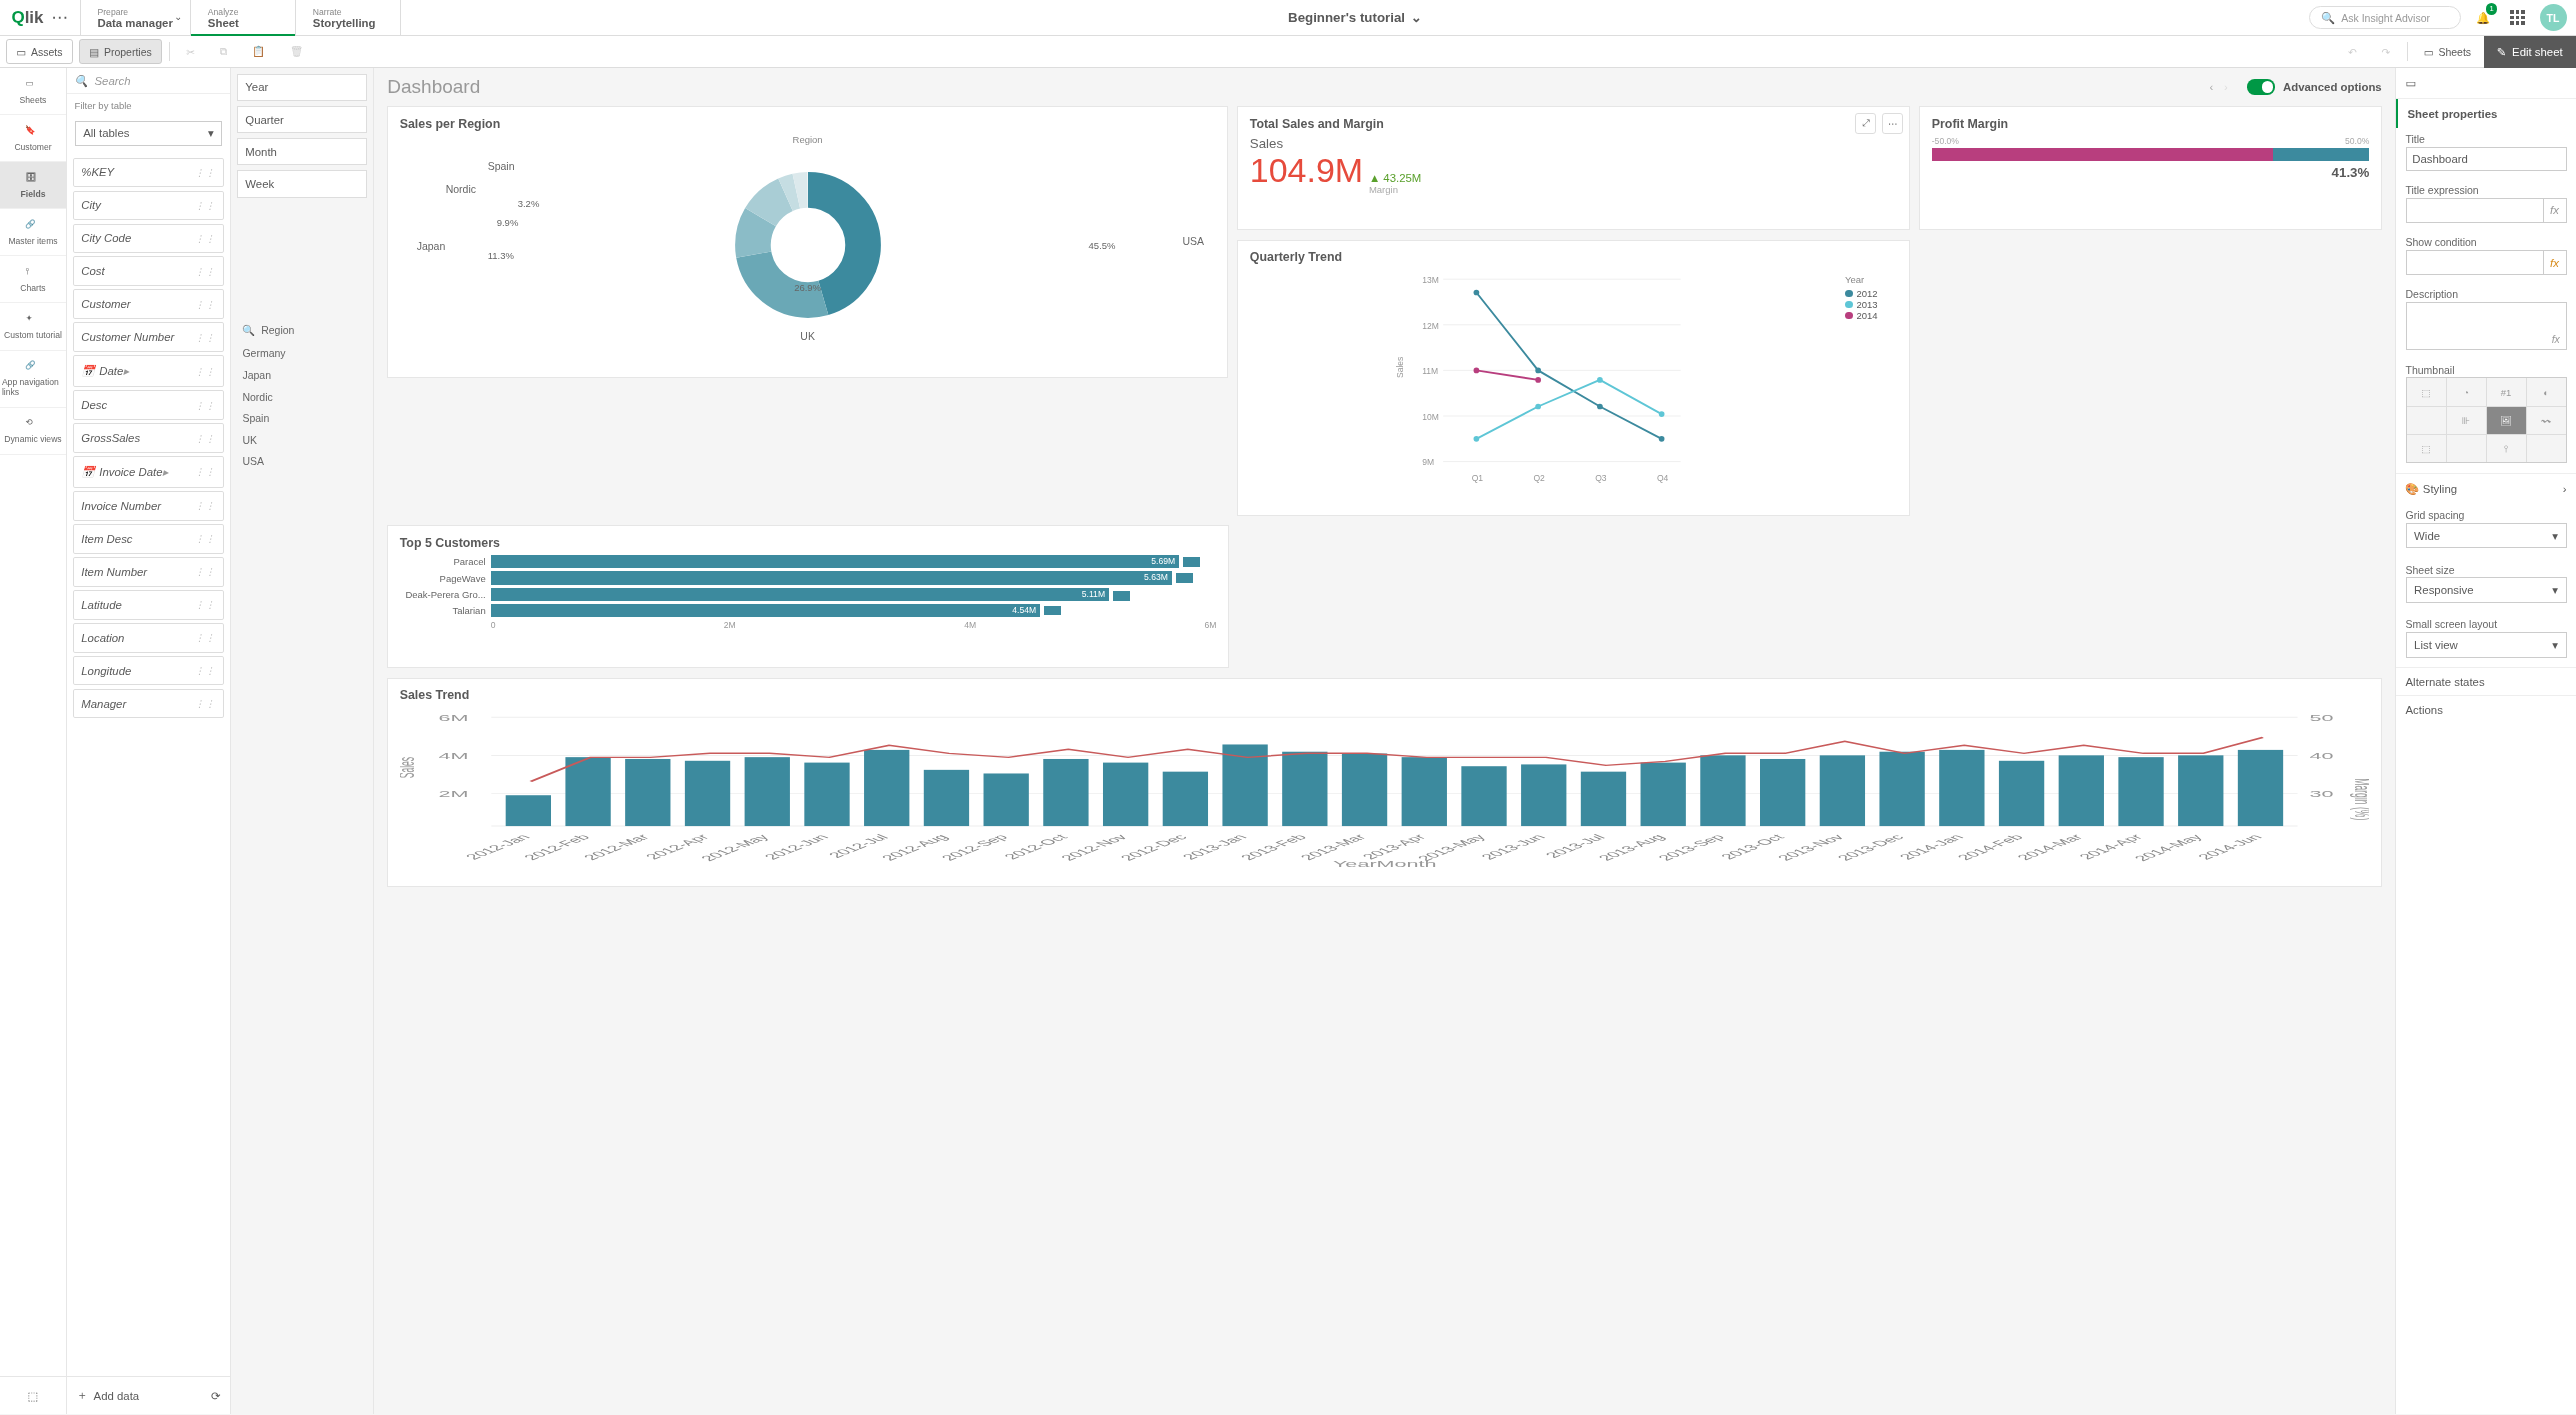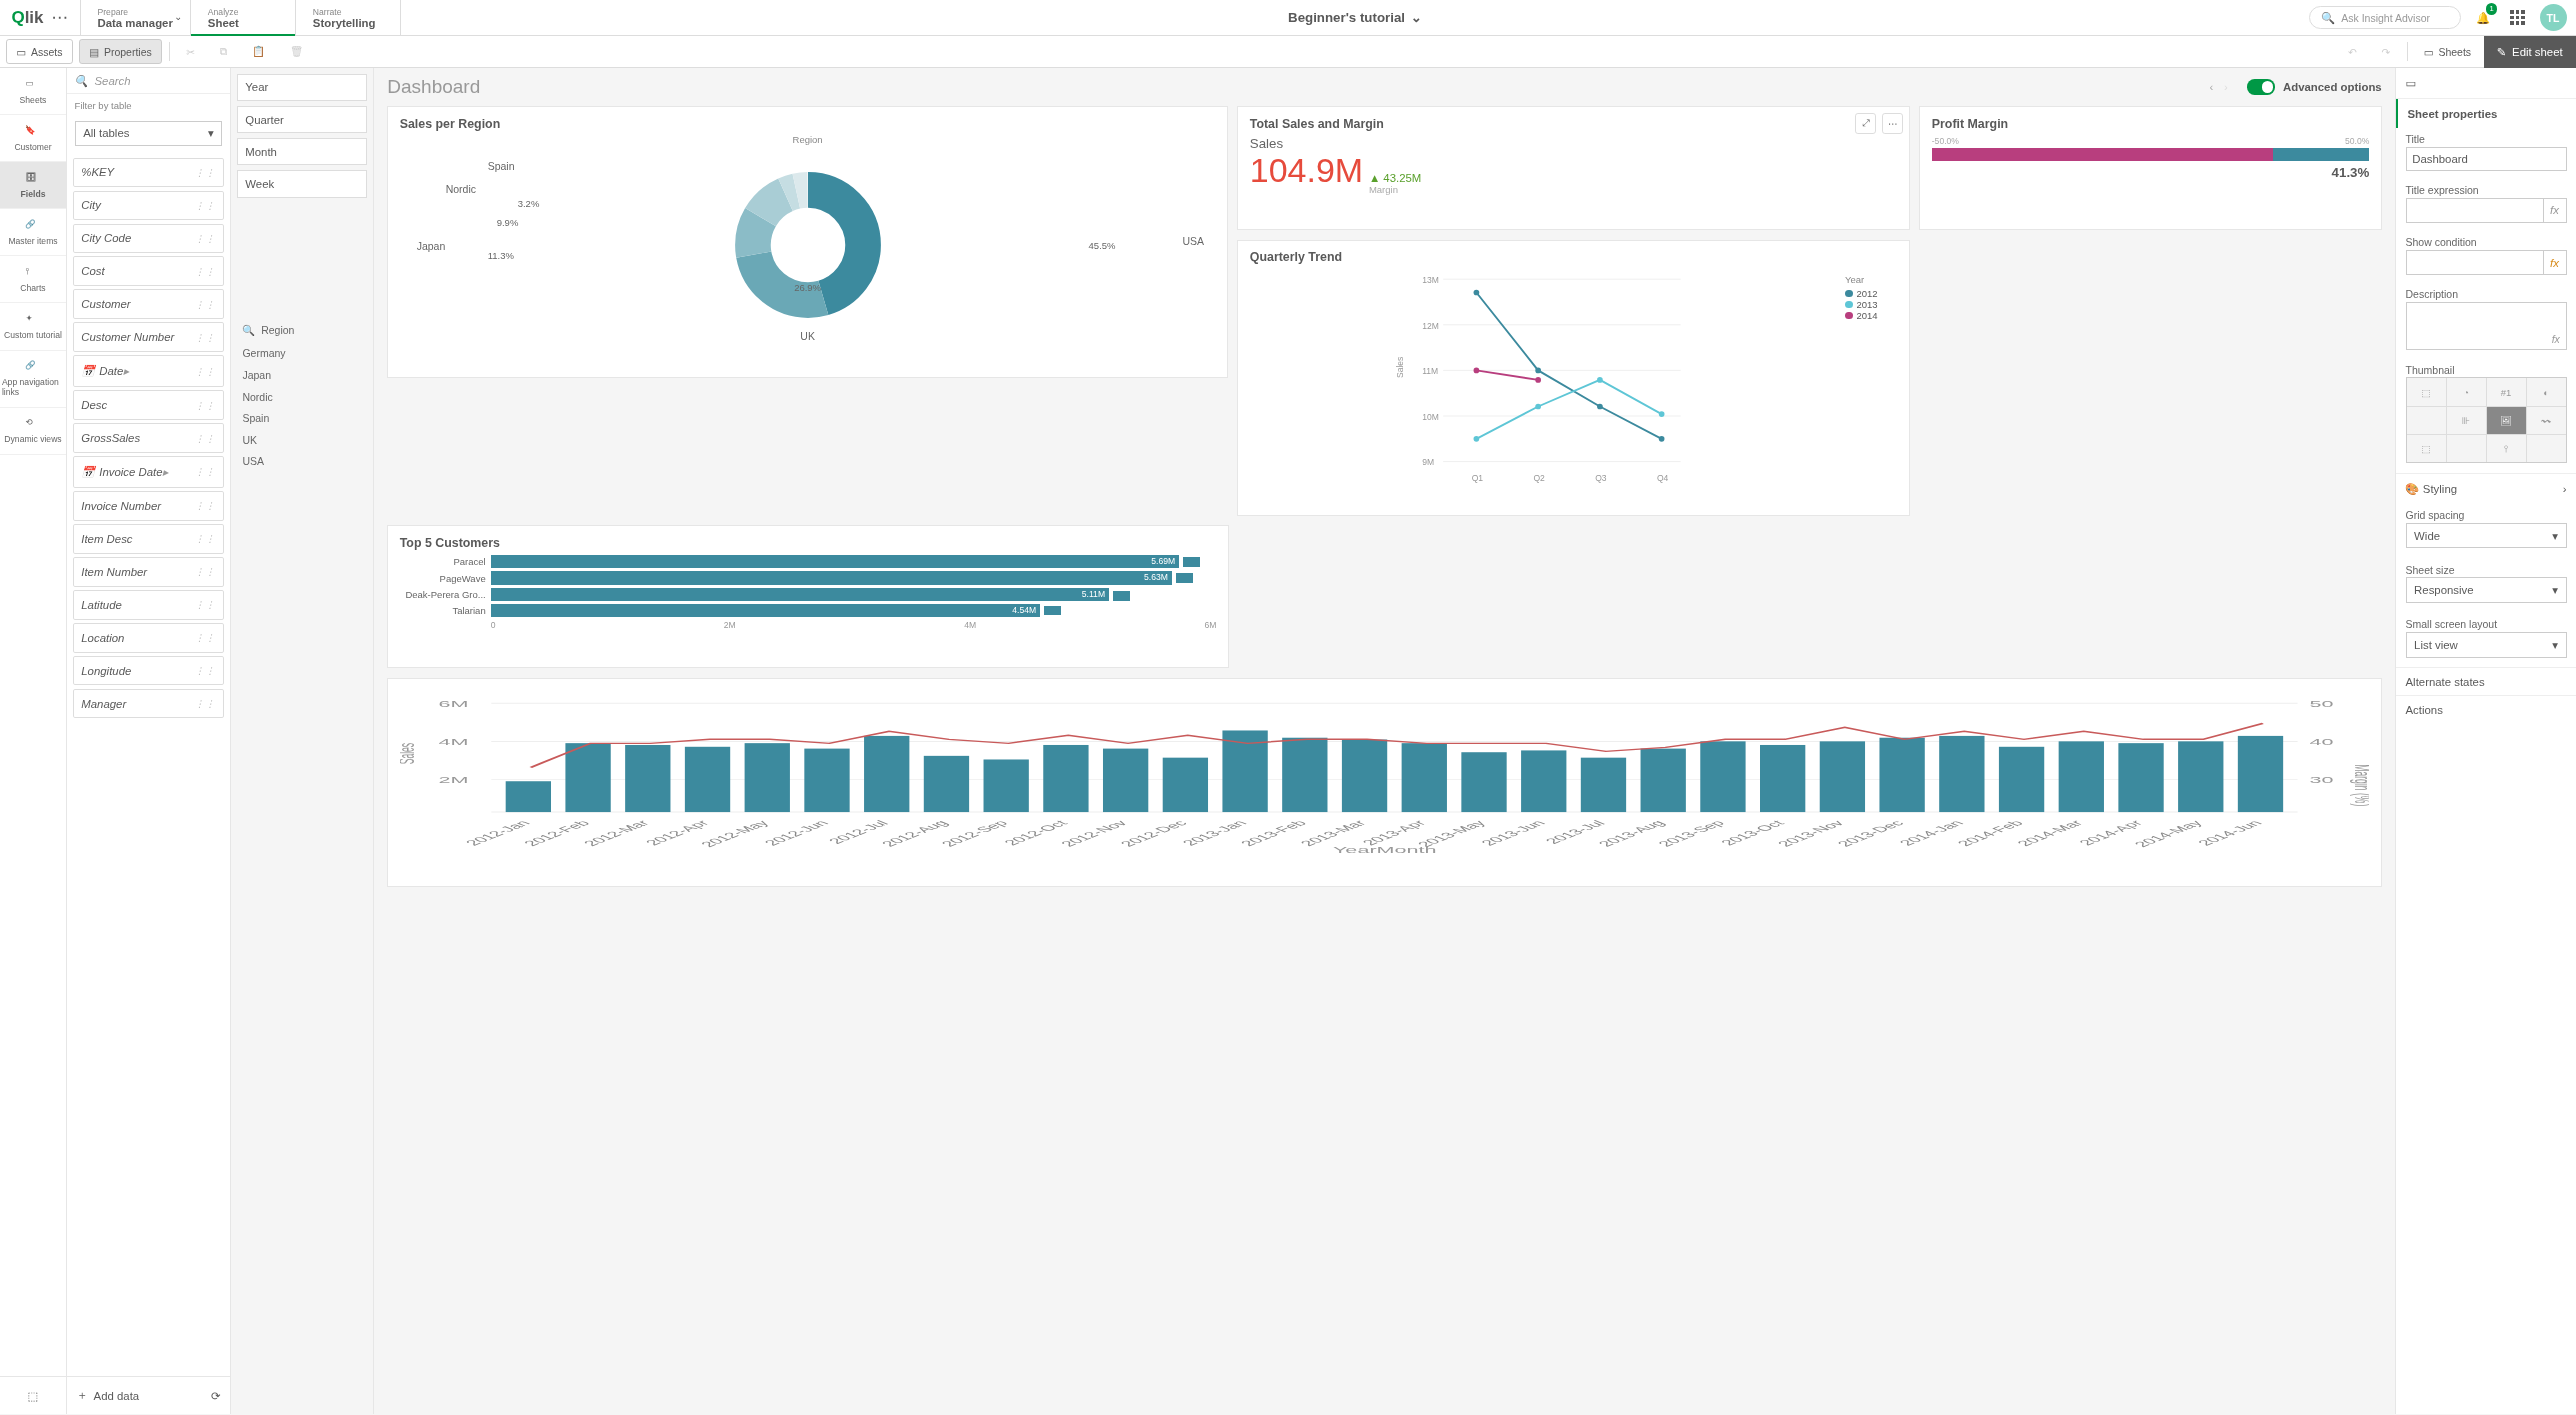--- a/index.html
+++ b/index.html
@@ -537,20 +537,21 @@
         </div>
       <div class="hbar-axis">
         <span>0</span>
           <span>2M</span>
           <span>4M</span>
           <span>6M</span>
       </div>
     </div>
 
     <div class="panel salestrend-wrap" style="height:209px;">
+      <div class="panel-title">Sales Trend</div>
       <svg class="chart-svg" height="167" viewBox="0 0 820 175" preserveAspectRatio="none" style="font-size:12px">
         <text x="6" y="80" transform="rotate(-90 6 80)" class="axis-txt">Sales</text>
         <text x="814" y="80" transform="rotate(90 814 80)" class="axis-txt">Margin (%)</text>
         <g class="axis-txt">
             <text x="16" y="20">6M</text>
             <text x="16" y="60">4M</text>
             <text x="16" y="100">2M</text>
           </g>
         <g class="axis-txt">
             <text x="795" y="20">50</text>

